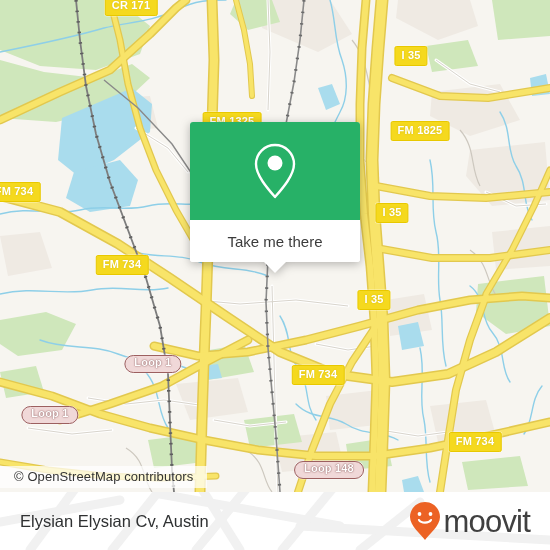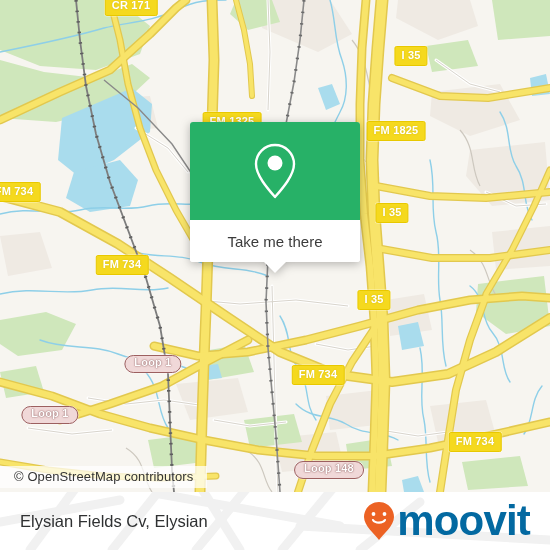--- a/index.html
+++ b/index.html
@@ -144,23 +144,23 @@
   #brand {
     position: absolute;
     right: 20px;
     top: 0;
     height: 58px;
     display: flex;
     align-items: center;
     gap: 2px;
   }
   #brand-wordmark {
-    font-size: 42px;
-    font-weight: bold;
-    color: #0369a1;
+    font-size: 31px;
+    font-weight: normal;
+    color: #404040;
     letter-spacing: -0.8px;
     font-family: "Liberation Sans", sans-serif;
     line-height: 1;
   }
 </style>
 </head>
 <body>
 
 <div id="app">
 
@@ -320,21 +320,21 @@
           <path d="M304,0 L300,40 L294,82 L286,124 L278,168 L272,212 L268,258 L266,302 L268,348 L272,392 L276,436 L280,492" stroke="#6b6b6b" stroke-width="3.2" fill="none" stroke-dasharray="1.6 10"></path>
           <path d="M104,80 L138,108 L172,144 L200,186" stroke="#8a8a8a" stroke-width="1.4" fill="none"></path>
         </g>
 
       </g>
     </svg>
 
     <div class="shield" style="left:131px;top:6px;">CR 171</div>
     <div class="shield" style="left:411px;top:56px;">I 35</div>
     <div class="shield" style="left:232px;top:122px;">FM 1325</div>
-    <div class="shield" style="left:396px;top:131px;">FM 1825</div>
+    <div class="shield" style="left:420px;top:131px;">FM 1825</div>
     <div class="shield" style="left:14px;top:192px;">FM 734</div>
     <div class="shield" style="left:392px;top:213px;">I 35</div>
     <div class="shield" style="left:122px;top:265px;">FM 734</div>
     <div class="shield" style="left:374px;top:300px;">I 35</div>
     <div class="shield loop" style="left:153px;top:364px;">Loop 1</div>
     <div class="shield" style="left:318px;top:375px;">FM 734</div>
     <div class="shield loop" style="left:50px;top:415px;">Loop 1</div>
     <div class="shield" style="left:475px;top:442px;">FM 734</div>
     <div class="shield loop" style="left:329px;top:470px;">Loop 148</div>
 
@@ -364,21 +364,21 @@
         <path d="M112,58 L166,-10"></path>
         <path d="M196,58 L252,-10"></path>
         <path d="M282,58 L338,-10"></path>
         <path d="M0,30 L120,8"></path>
         <path d="M160,2 L340,34"></path>
         <path d="M360,58 L420,10"></path>
         <path d="M240,58 L200,-6"></path>
         <path d="M300,34 L550,48"></path>
       </g>
     </svg>
-    <div id="address">Elysian Fields Cv, Elysian</div>
+    <div id="address">Elysian Elysian Cv, Austin</div>
     <div id="brand">
       <svg width="32" height="40" viewBox="0 0 32 40">
         <path d="M16,1 C7.7,1 1,7.7 1,16 C1,25 12,33 16,39 C20,33 31,25 31,16 C31,7.7 24.3,1 16,1 Z" fill="#ec6224"></path>
         <circle cx="10.5" cy="13" r="1.9" fill="#ffffff"></circle>
         <circle cx="21.5" cy="13" r="1.9" fill="#ffffff"></circle>
         <path d="M10,19 C12,22.5 20,22.5 22,19" fill="none" stroke="#ffffff" stroke-width="2.1" stroke-linecap="round"></path>
       </svg>
       <span id="brand-wordmark">moovit</span>
     </div>
   </div>

